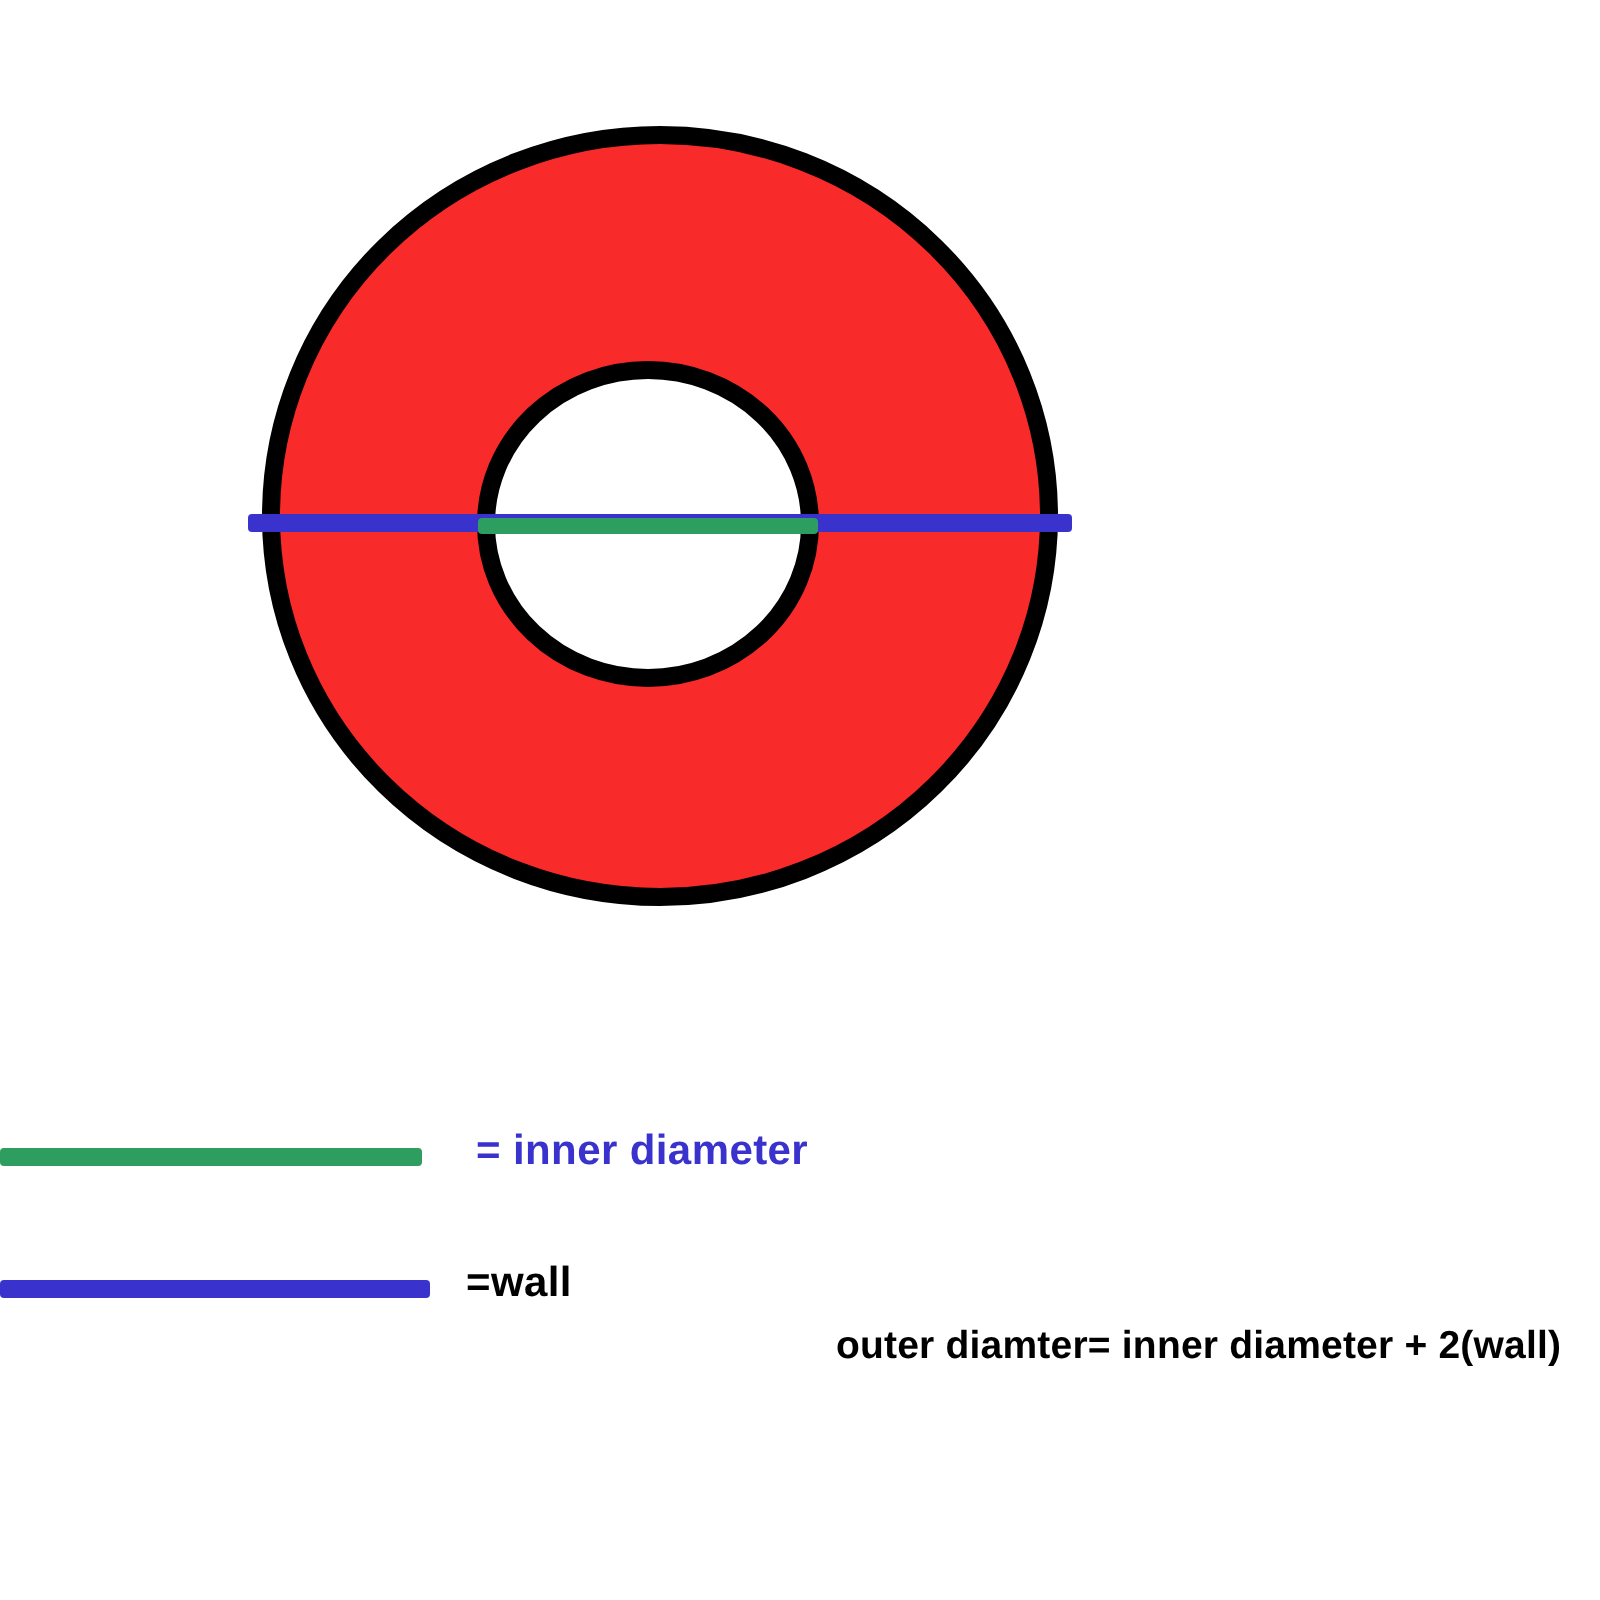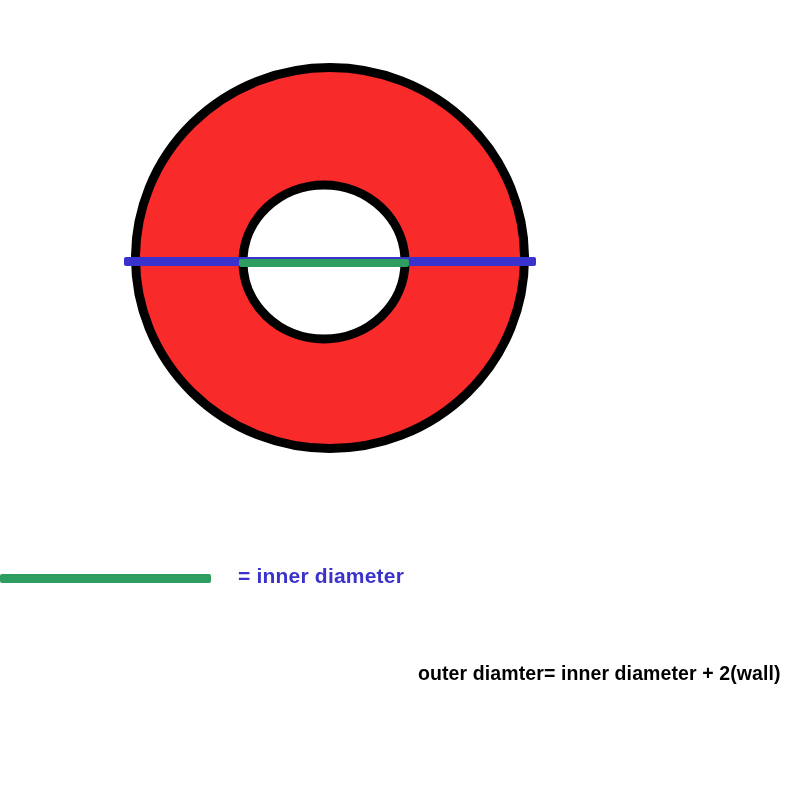--- a/index.html
+++ b/index.html
@@ -138,17 +138,21 @@
     <div class="meas-line" id="inner-diameter-line" style="background: rgb(46, 158, 96);"></div>
   </div>
 
   <div id="legend">
 
     <div class="legend-row" id="legend-row-inner">
       <div class="legend-swatch" id="legend-swatch-inner" style="background: rgb(46, 158, 96);"></div>
       <div class="legend-label" id="legend-label-inner" style="color: rgb(58, 50, 204);">= inner diameter</div>
     </div>
 
+    <div class="legend-row" id="legend-row-wall">
+      <div class="legend-swatch" id="legend-swatch-wall" style="background: rgb(58, 50, 204);"></div>
+      <div class="legend-label" id="legend-label-wall" style="color: rgb(0, 0, 0);">=wall</div>
+    </div>
   </div>
 
   <div id="formula" style="color: rgb(0, 0, 0);">outer diamter= inner diameter + 2(wall)</div>
 
 </div>
 
 </body></html>

